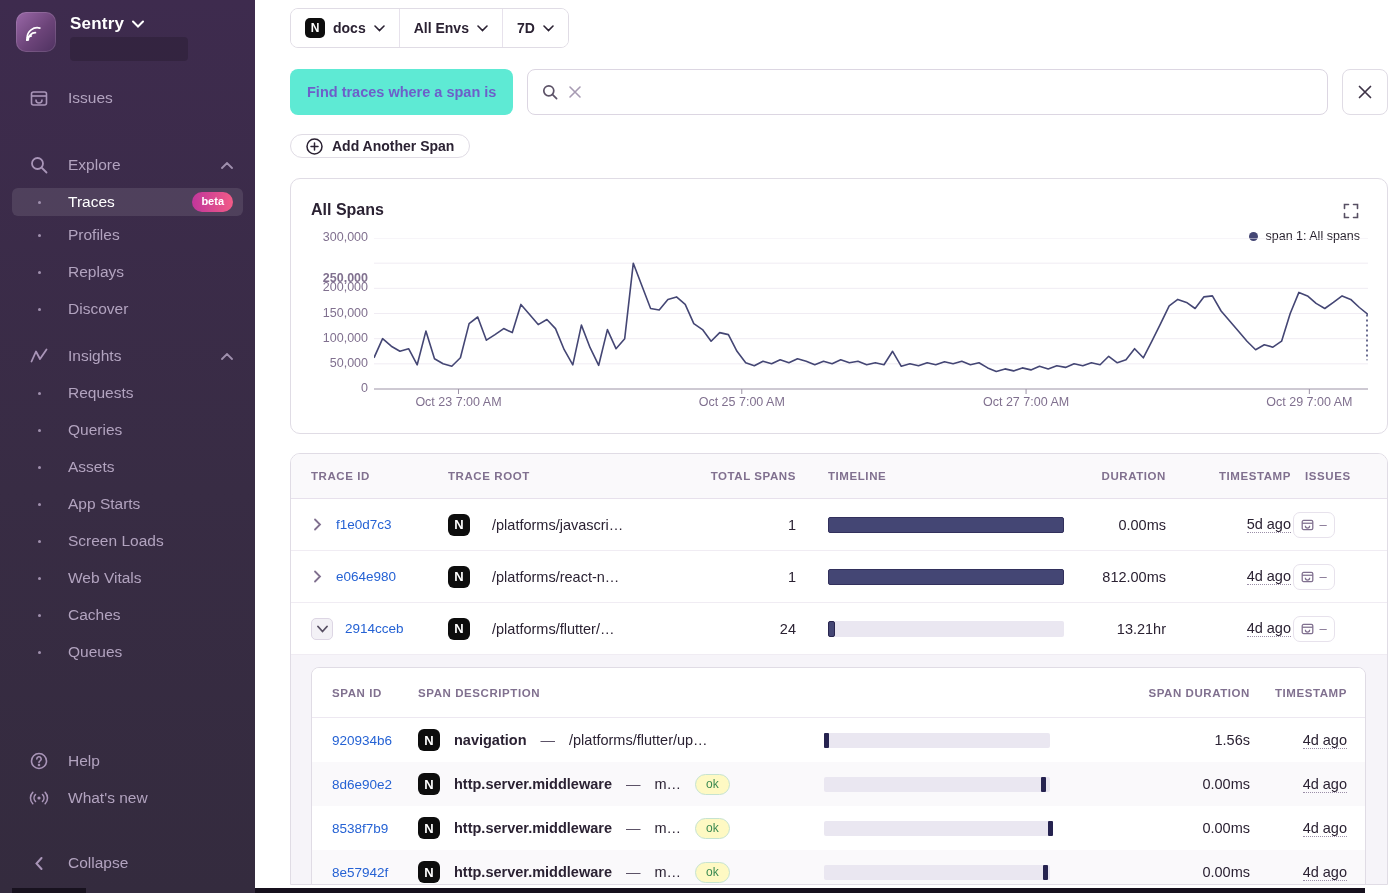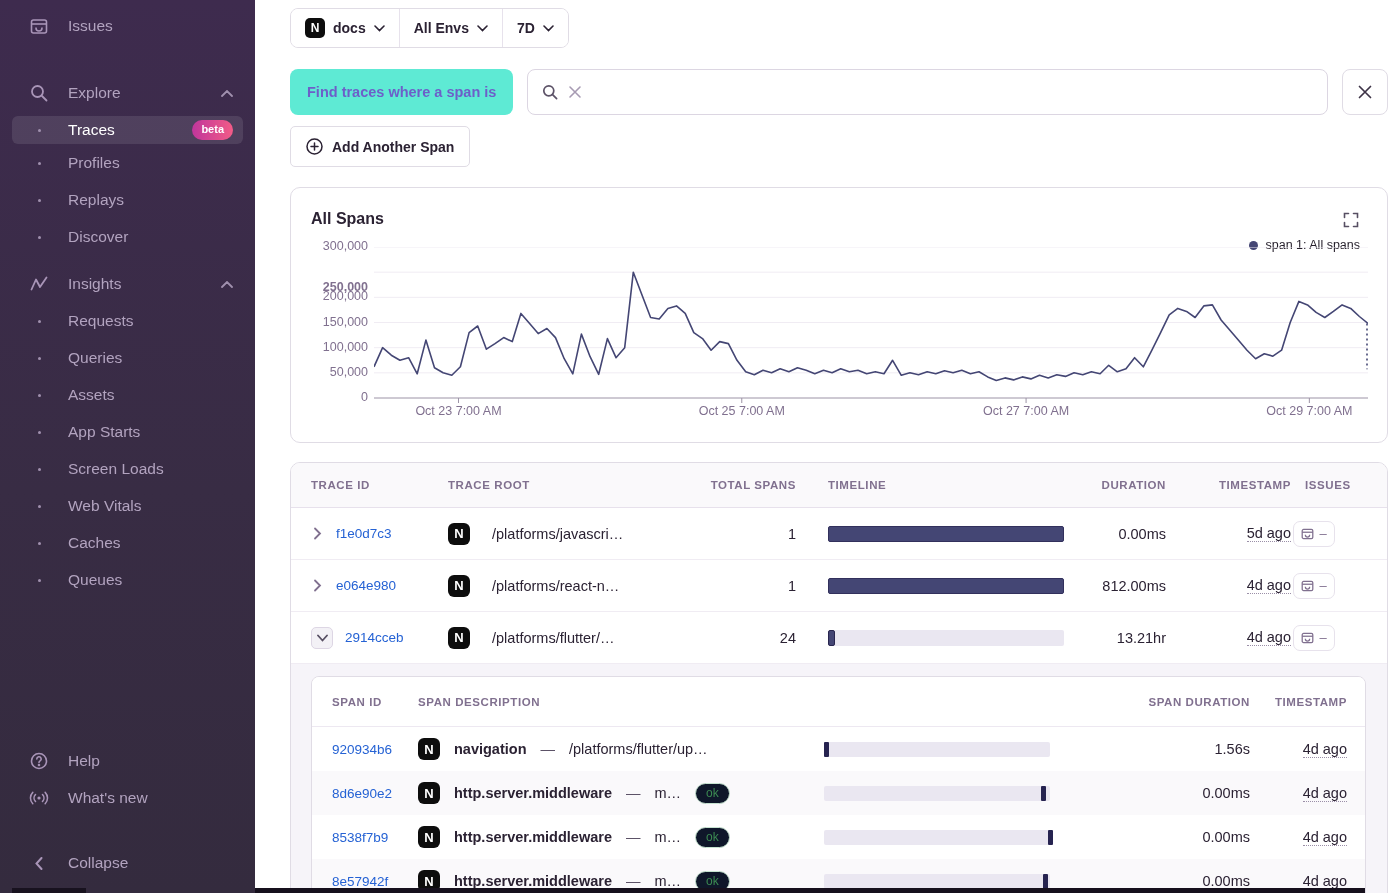--- a/index.html
+++ b/index.html
@@ -85,23 +85,23 @@
   }
   .search-box input::placeholder{ color:#80708f; }
   .icon-btn{ background:none; border:none; cursor:pointer; display:flex; align-items:center; }
   .close-outer{
     width:46px; height:46px; border:1px solid #e0dce5; border-radius:8px; background:#fff;
     display:flex; align-items:center; justify-content:center; cursor:pointer;
   }
 
   .add-row{ margin-top:11px; }
   .btn-add{
-    height:41px; display:inline-flex; align-items:center; gap:9px; padding:0 15px;
-    border:1px solid #e0dce5; border-radius:5px; background:#fff; cursor:pointer;
-    font-family:inherit; font-size:14px; font-weight:700; color:#2b2233;
+    height:24px; display:inline-flex; align-items:center; gap:9px; padding:0 15px;
+    border:1px solid #e0dce5; border-radius:12px; background:#fff; cursor:pointer;
+    font-family:inherit; font-size:14px; font-weight:700; color:#2b2233;margin-top:8px;
   }
 
   
   .chart-panel{
     margin-top:20px; width:1098px; height:256px; border:1px solid #e0dce5; border-radius:10px;
     position:relative; background:#fff;
   }
   .chart-title{ position:absolute; left:20px; top:22px; font-size:16px; font-weight:700; color:#2b2233; }
   .expand-icon{ position:absolute; right:28px; top:24px; cursor:pointer; }
   .legend{ position:absolute; right:27px; top:50px; display:flex; align-items:center; gap:7px; }
@@ -148,33 +148,52 @@
   .s-grid{ display:grid; grid-template-columns:86px 394px 250px 188px 97px; align-items:center; padding:0 20px; }
   .s-head{ height:50px; background:#fff; border-bottom:1px solid #ede8f1; }
   .s-head span{ font-size:11.5px; font-weight:700; color:#80708f; letter-spacing:.05em; }
   .s-row{ height:44px; }
   .s-row.alt{ background:#faf9fb; }
   .cell-desc{ display:flex; align-items:center; gap:14px; font-size:14.5px; }
   .op{ font-weight:700; color:#2b2233; white-space:nowrap; }
   .desc-dash{ color:#5c5267; }
   .desc-txt{ color:#2b2233; white-space:nowrap; }
   .ok-badge{
-    font-size:12px; color:#3c8a52; background:#0f172a; border:1px solid #c6e3d0;
+    font-size:12px; color:#3c8a52; background:#fef9c3; border:1px solid #c6e3d0;
     border-radius:20px; padding:3px 10px 4px; line-height:1;
   }
   .stl-cell{ padding-left:12px; }
   .stl-track{ height:15px; width:226px; background:#eae7f1; border-radius:2px; position:relative; }
   .stl-tick{ position:absolute; top:0; height:15px; width:5px; background:#262350; border-radius:1px; }
 
   .bottom-strip{ position:absolute; left:0; bottom:0; width:1110px; height:5px; background:#16101d; margin-left:0; }
 </style>
 </head>
 <body>
 
 <aside class="sidebar">
+  <div class="brand">
+    <div class="logo-tile">
+      <svg width="26" height="26" viewBox="0 0 26 26" fill="none" stroke="#ffffff" stroke-width="2" stroke-linecap="round">
+        <path d="M4 21a4 4 0 0 1 4-4"></path>
+        <path d="M4 21h0"></path>
+        <path d="M8 21a8 8 0 0 1 8-8" transform="translate(-2,2) scale(0.9)"></path>
+        <path d="M6 21a12 12 0 0 1 15-11.5" transform="translate(-1,1) scale(0.85)"></path>
+      </svg>
+    </div>
+    <div class="brand-col">
+      <div class="brand-row">
+        <span class="brand-name">Sentry</span>
+        <svg width="12" height="8" viewBox="0 0 12 8" fill="none" stroke="#ffffff" stroke-width="2" stroke-linecap="round">
+            <polyline points="1,1.5 6,6.5 11,1.5"></polyline>
+          </svg>
+      </div>
+      <div class="brand-sub"></div>
+    </div>
+  </div>
 
   <div class="nav-item">
     <span class="ico">
       <svg width="18" height="17" viewBox="0 0 18 17" fill="none" stroke="currentColor" stroke-width="1.6">
           <rect x="1.5" y="2" width="15" height="13" rx="2"></rect>
           <path d="M1.5 6h15"></path>
           <path d="M6 9.5v.5a3 3 0 0 0 6 0v-.5"></path>
         </svg>
     </span>
     <span class="lbl">Issues</span>

